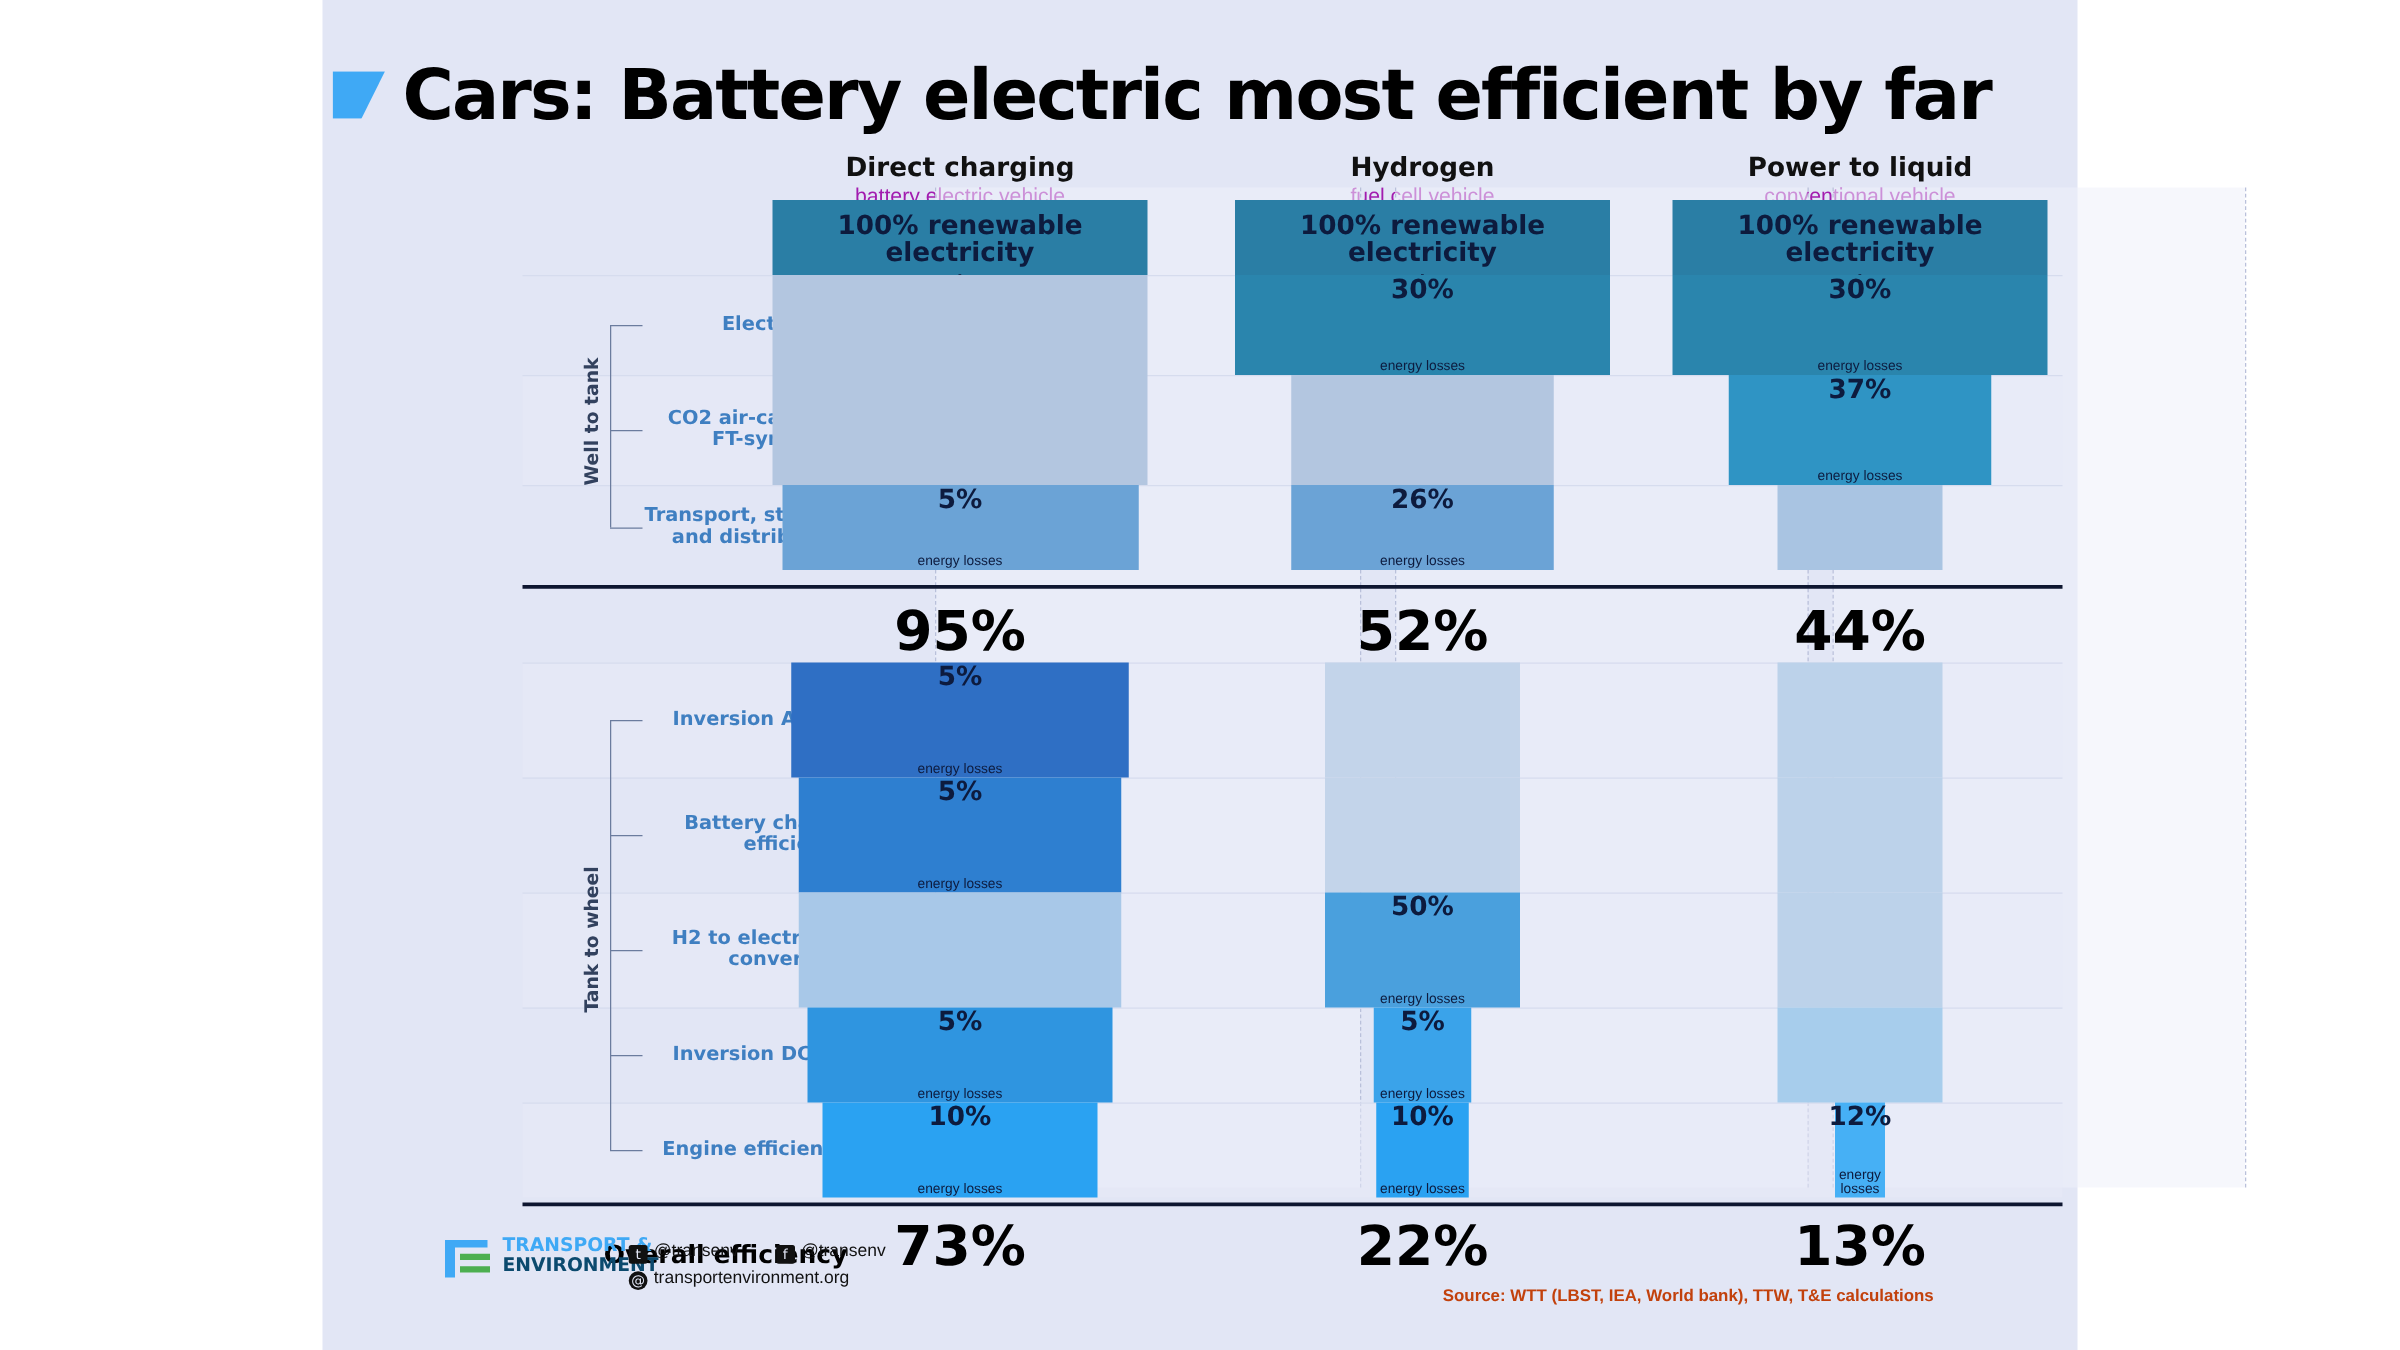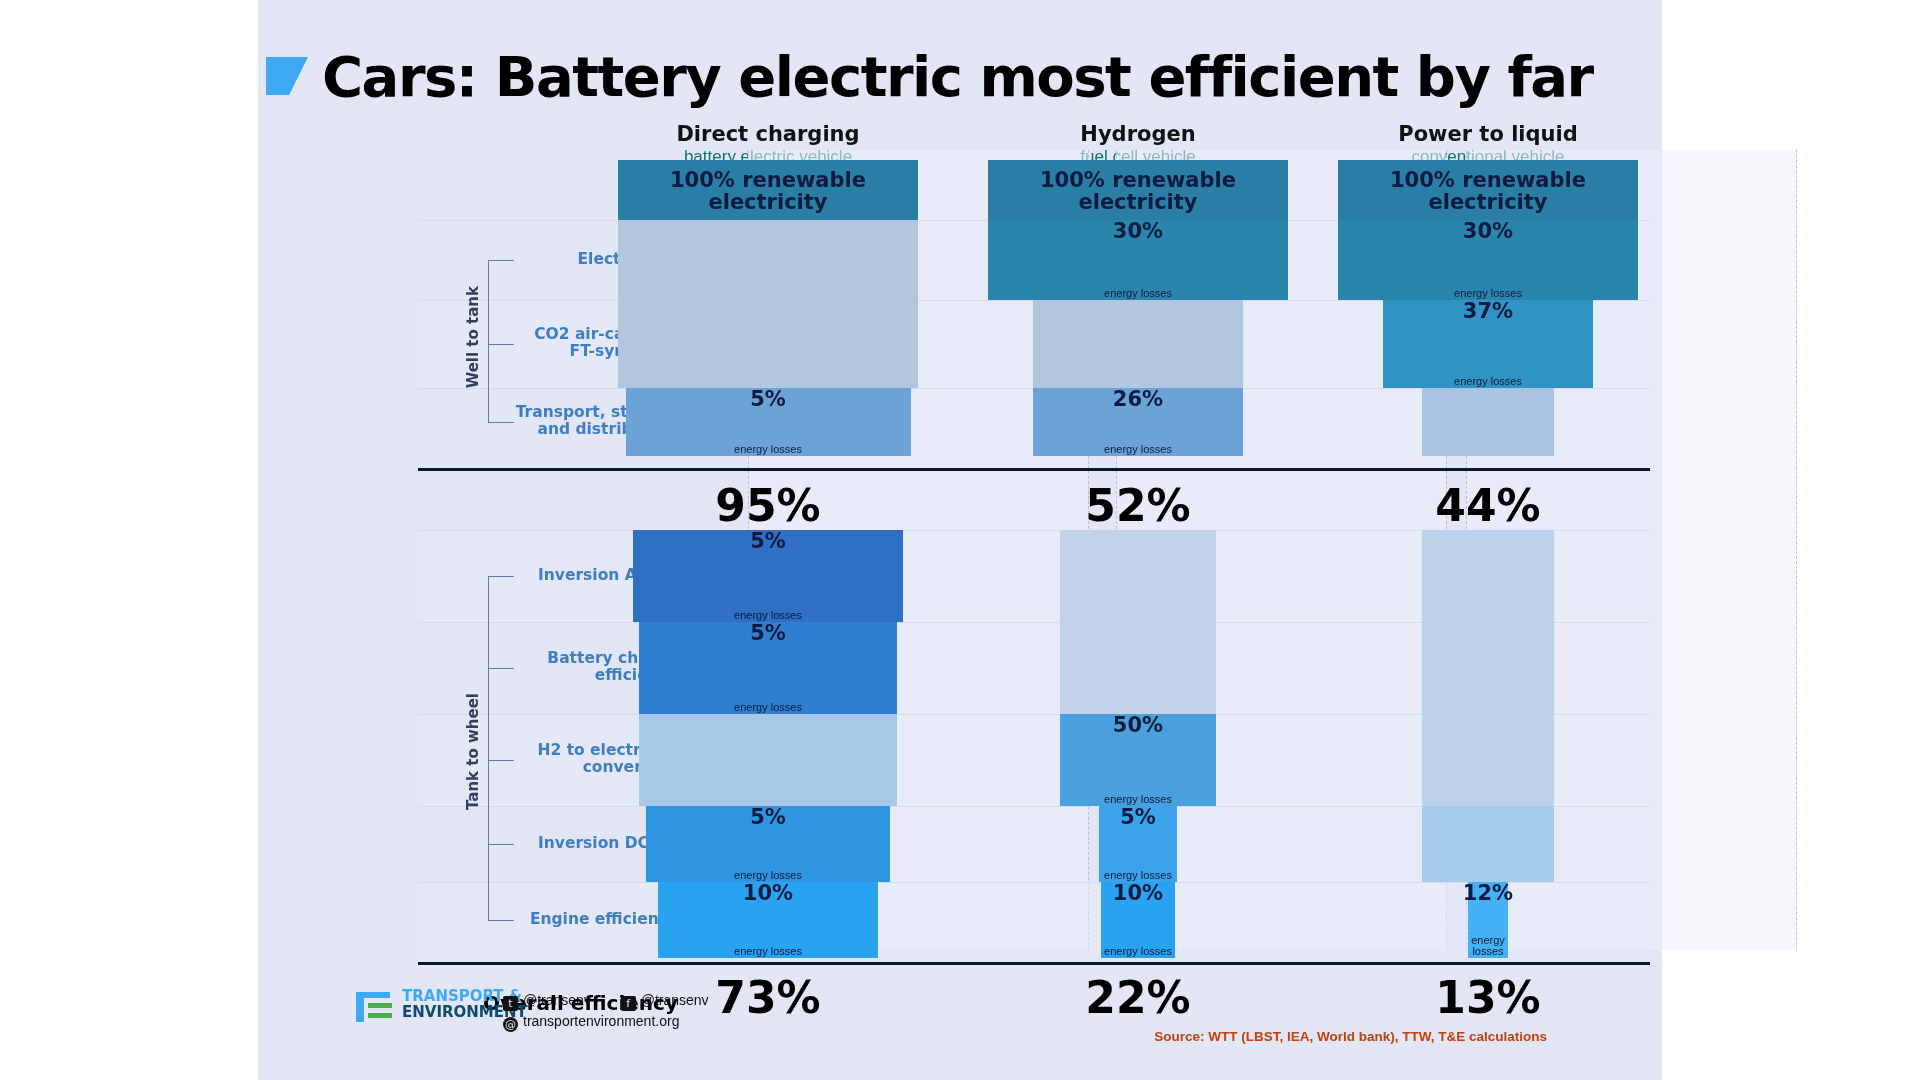--- a/index.html
+++ b/index.html
@@ -19,21 +19,21 @@
     width:42px;height:38px;margin-left:8px;margin-right:14px;background:#3fa9f5;
     clip-path:polygon(0 0,100% 0,55% 100%,0 100%);
   }
   .title-text{
     font-weight:bold;font-size:56px;color:#000;letter-spacing:-1.5px;
     font-family:"DejaVu Sans", sans-serif;white-space:nowrap;
   }
   
   .colhead{position:absolute;text-align:center;}
   .colhead .ch-main{font-weight:bold;font-size:21px;color:#111;font-family:"DejaVu Sans",sans-serif;}
-  .colhead .ch-sub{font-size:17px;color:#0f766e;margin-top:1px;font-family:"Liberation Sans",sans-serif;}
+  .colhead .ch-sub{font-size:17px;color:#a21caf;margin-top:1px;font-family:"Liberation Sans",sans-serif;}
   
   #chart{position:absolute;left:0;top:150px;width:1404px;height:800px;}
   .colband{position:absolute;top:0;bottom:0;background:#eef1fa;opacity:.55;}
   .vdash{position:absolute;top:0;bottom:0;width:0;border-left:1px dashed #b9c0da;}
   .rowline{position:absolute;left:160px;right:12px;height:0;border-top:1px solid #d6dcee;}
   .rowband{position:absolute;left:160px;right:12px;background:#e7eaf7;opacity:.5;}
   
   .bar{position:absolute;box-sizing:border-box;display:flex;flex-direction:column;
        align-items:center;justify-content:space-between;color:#0d1b3e;text-align:center;line-height:1.05;}
   .bar .b-pct{font-weight:bold;font-size:21px;font-family:"DejaVu Sans",sans-serif;}

